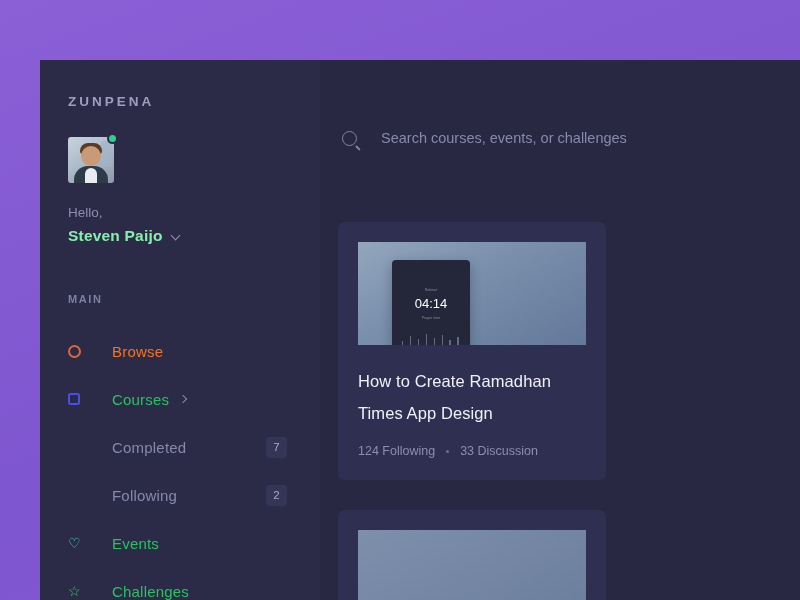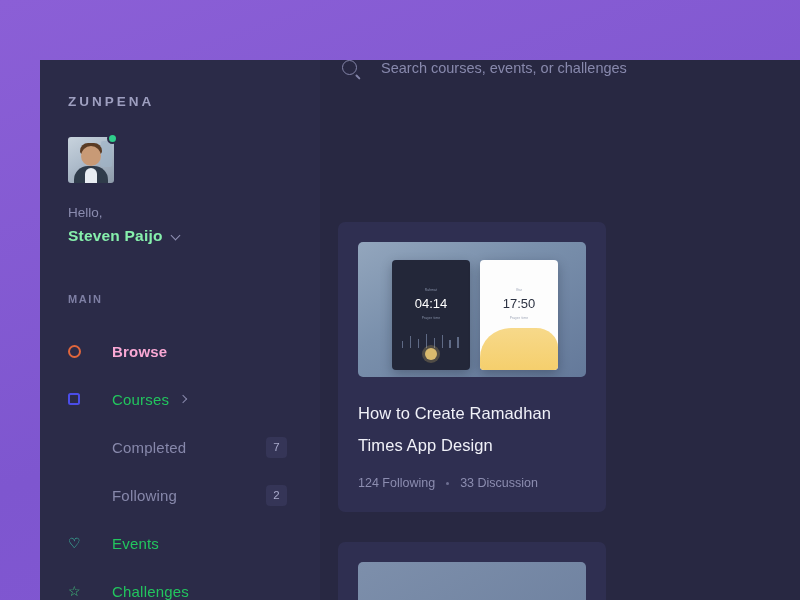--- a/index.html
+++ b/index.html
@@ -83,42 +83,42 @@
   }
   .ic-square {
     width:12px; height:12px; border-radius:2.5px;
     border:2.3px solid #4b4de8;
   }
   .ic-heart { color:#3ecfae; font-size:14px; line-height:1; }
   .ic-star  { color:#3fc27a; font-size:14px; line-height:1; }
   .nav-label {
     font-size:15px; color:#22c55e; margin-left:16px; letter-spacing:.2px;
   }
-  .nav-item.active .nav-label { color:#f9a8d4; font-weight:700; }
+  .nav-item.active .nav-label { color:#f97316; font-weight:400; }
   .nav-item.sub { padding-left:72px; }
   .nav-item.sub .nav-label { margin-left:0; color:#8788ab; }
   .chev-r {
     margin-left:11px; width:7px; height:7px; position:relative; top:0;
   }
   .chev-r::after {
     content:""; position:absolute; left:0; top:0; width:5px; height:5px;
     border-right:1.5px solid #8788ab; border-top:1.5px solid #8788ab;
     transform:rotate(45deg);
   }
   .badge {
     position:absolute; right:33px;
     min-width:21px; height:21px; padding:0 5px;
     border-radius:4px; background:#353557;
     display:flex; align-items:center; justify-content:center;
     font-size:11.5px; color:#a9aacb;
   }
   
   .main { flex:1; height:100%; position:relative; overflow:hidden; }
   .searchbar {
-    display:flex; align-items:flex-start; height:86px; padding-left:22px;
+    display:flex; align-items:flex-end; height:86px; padding-left:22px;
   }
   .search-ic {
     width:15px; height:15px; border:1.7px solid #8384a8;
     border-radius:50%; position:relative; flex:0 0 15px;
   }
   .search-ic::after {
     content:""; position:absolute; right:-5px; bottom:-4px;
     width:6px; height:1.7px; background:#8384a8;
     transform:rotate(45deg); border-radius:1px;
   }
@@ -154,21 +154,21 @@
   
   .grid {
     position:absolute; left:18px; top:162px; right:0; bottom:0;
     display:flex; flex-wrap:wrap; gap:30px; align-content:flex-start;
   }
   .card {
     width:268px; flex:0 0 268px;
     background:#2f2f51; border-radius:7px; padding:20px 20px 22px;
   }
   .thumb {
-    width:100%; height:135px; border-radius:5px; overflow:hidden;
+    width:100%; height:103px; border-radius:0; overflow:hidden;
     position:relative;
   }
   .th-ramadhan { background:linear-gradient(150deg,#93a6bd 0%,#7a90ac 40%,#64799a 100%); }
   .ph {
     position:absolute; border-radius:4px; overflow:hidden;
     box-shadow:0 4px 12px rgba(10,14,30,.28);
   }
   .ph-dark { left:34px; top:18px; width:78px; height:110px; background:#232739; }
   .ph-light{ left:122px; top:18px; width:78px; height:110px; background:#fdfdfd; }
   .ph-bar { position:absolute; left:0; top:0; right:0; height:8px; }
@@ -313,27 +313,20 @@
                 <i style="left:18%;height:65%"></i>
               <i style="left:30%;height:50%"></i>
                 <i style="left:42%;height:80%"></i>
               <i style="left:54%;height:58%"></i>
                 <i style="left:66%;height:72%"></i>
               <i style="left:78%;height:46%"></i>
                 <i style="left:90%;height:62%"></i>
             </span>
             <span class="ph-knob"></span>
           </div>
-          <div class="ph ph-light">
-            <span class="ph-bar"></span>
-            <span class="ph-sub">Iftar</span>
-            <span class="ph-time">17:50</span>
-            <span class="ph-sub ph-sub2">Prayer time</span>
-            <span class="ph-wave"></span>
-          </div>
         </div>
         <h3 class="card-title">How to Create Ramadhan</h3>
         <h3 class="card-title" style="margin-top:4px">Times App Design</h3>
         <div class="card-meta">
           <span>124 Following</span>
           <span class="meta-dot"></span>
           <span>33 Discussion</span>
         </div>
       </article>
 

